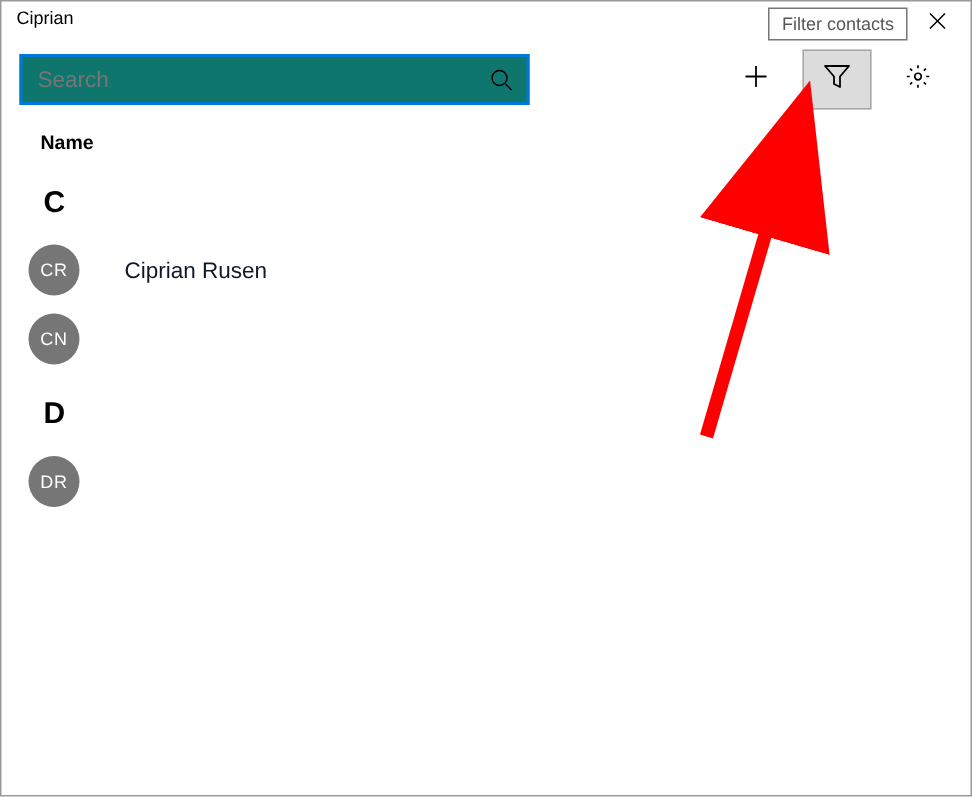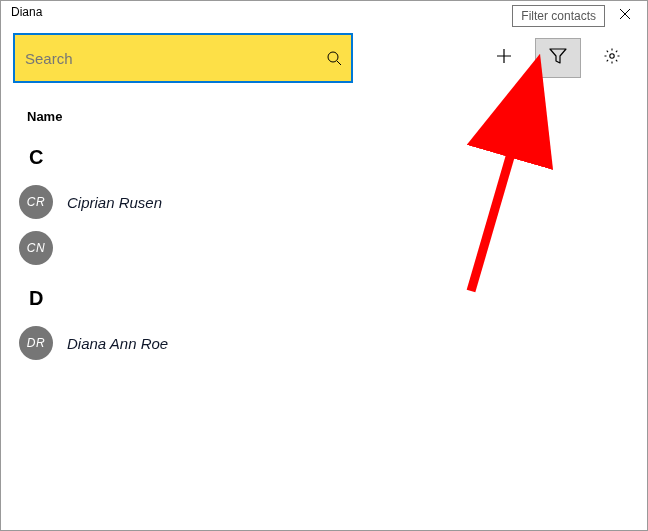--- a/index.html
+++ b/index.html
@@ -47,26 +47,26 @@
     cursor: pointer;
   }
   .toolbar-row {
     display: flex;
     align-items: center;
     padding: 6px 12px 10px 12px;
     gap: 8px;
   }
   .search-box {
     flex: 0 0 340px;
-    height: 50px;
+    height: 34px;
     border: 2px solid #0078d7;
     display: flex;
     align-items: center;
     padding: 0 8px;
-    background: #fde047;
+    background: #0f766e;
   }
   .search-box input {
     flex: 1;
     border: none;
     outline: none;
     font-size: 15px;
     color: #000;
     background: transparent;
   }
   .search-box input::placeholder { color: #767676; }
@@ -82,35 +82,33 @@
   }
   .toolbar-btn.hovered {
     background: #dcdcdc;
     border: 1px solid #a8a8a8;
   }
   .column-header {
     font-size: 13px;
     font-weight: 600;
     color: #000;
     padding: 4px 0 6px 26px;
-    margin-top: 12px;
   }
   .group-letter {
     font-size: 20px;
     font-weight: 700;
     color: #000;
     padding: 16px 0 10px 28px;
   }
   .contact-row {
     display: flex;
     align-items: center;
     padding: 6px 0 6px 18px;
-    gap: 14px;
+    gap: 30px;
     cursor: pointer;
-    font-style: italic;
   }
   .avatar {
     width: 34px;
     height: 34px;
     border-radius: 50%;
     background: #767676;
     color: #fff;
     font-size: 12px;
     display: flex;
     align-items: center;
@@ -124,21 +122,21 @@
   .arrow-annotation {
     position: absolute;
     pointer-events: none;
     z-index: 40;
   }
 </style>
 </head>
 <body>
 
 <div class="titlebar">
-  <span>Diana</span>
+  <span>Ciprian</span>
 </div>
 
 <div class="tooltip">
   <span>Filter contacts</span>
 </div>
 
 <div class="close-btn">
   <span>
     <svg width="12" height="12" viewBox="0 0 12 12">
         <path d="M1 1 L11 11 M11 1 L1 11" stroke="#000" stroke-width="1" fill="none"></path>
@@ -188,21 +186,20 @@
   <div class="avatar">CR</div>
   <div class="contact-name">Ciprian Rusen</div>
 </div>
 <div class="contact-row">
   <div class="avatar">CN</div>
 </div>
 
 <div class="group-letter">D</div>
 <div class="contact-row">
   <div class="avatar">DR</div>
-  <div class="contact-name">Diana Ann Roe</div>
 </div>
 
 <svg class="arrow-annotation" width="648" height="531" style="left:0;top:0;">
   <defs>
     <marker id="arrowhead" markerWidth="12" markerHeight="10" refX="10" refY="5" orient="auto">
       <polygon points="0 0, 12 5, 0 10" fill="#ff0000"></polygon>
     </marker>
   </defs>
   <line x1="470" y1="290" x2="534" y2="70" stroke="#ff0000" stroke-width="9" marker-end="url(#arrowhead)"></line>
 </svg>

